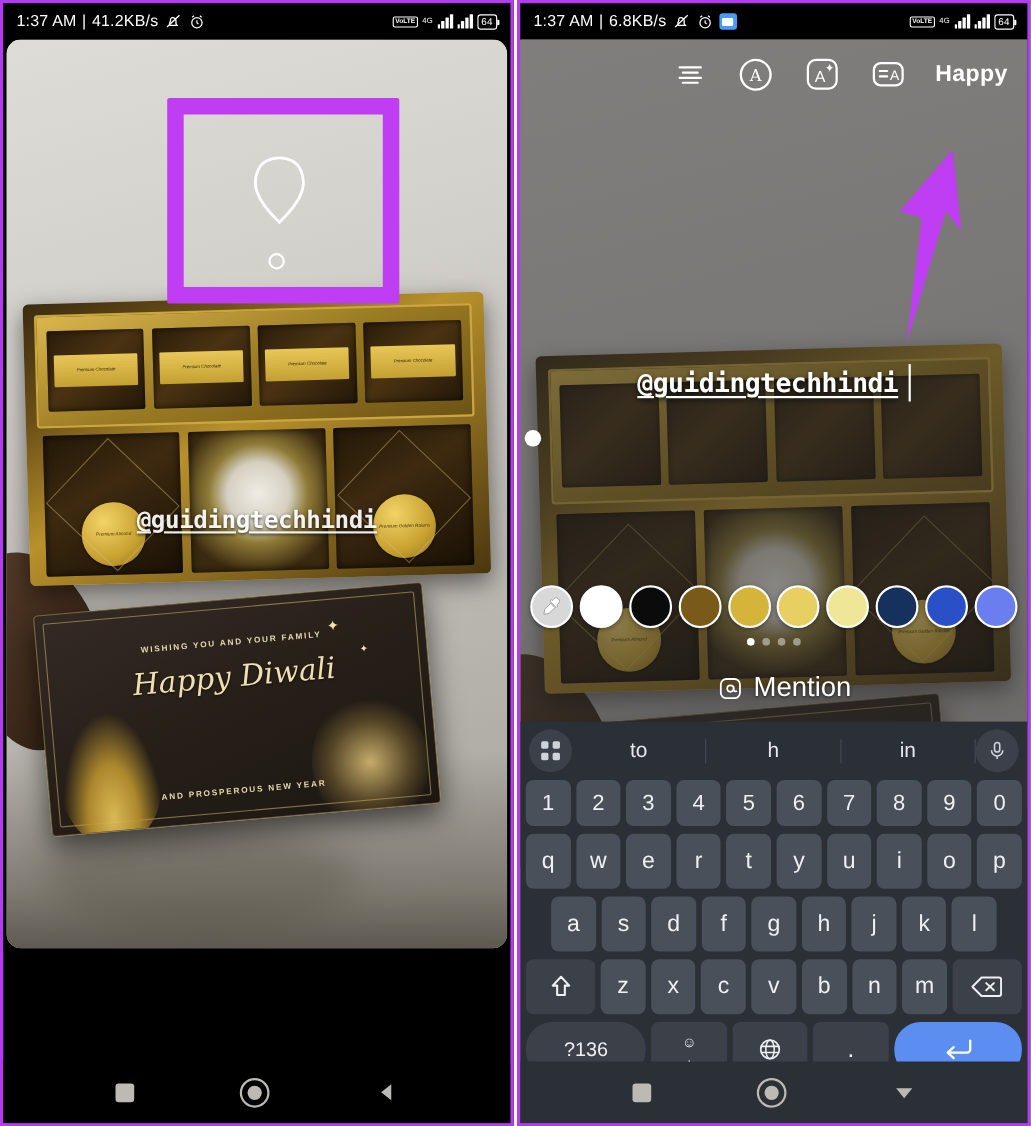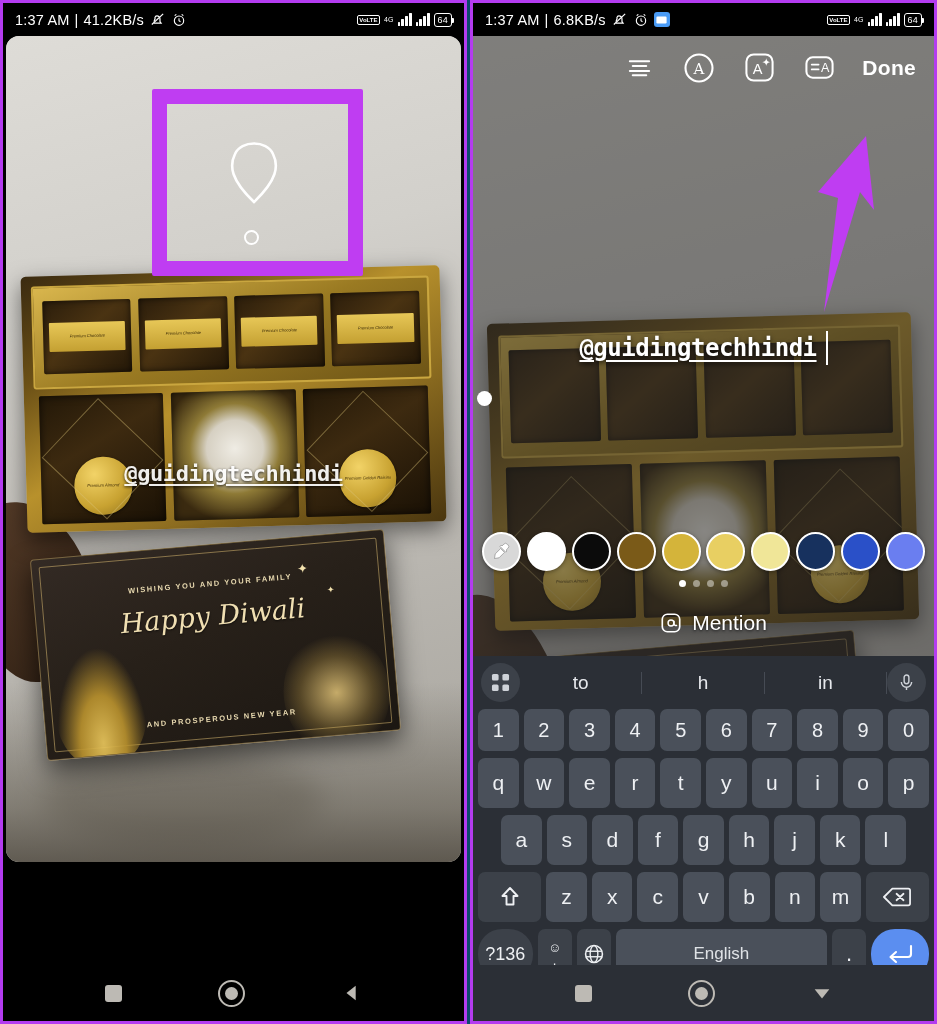--- a/index.html
+++ b/index.html
@@ -2,21 +2,21 @@
 <html><head>
 <meta charset="utf-8">
 <style>
   * { margin:0; padding:0; box-sizing:border-box; }
   html, body {
     width:937px; height:1024px;
     background:#ffffff;
     font-family:"Liberation Sans", sans-serif;
     overflow:hidden;
   }
-  .stage { position:relative; width:937px; height:1024px; display:flex; gap:3px; background:#0c4a6e;justify-content:flex-end; }
+  .stage { position:relative; width:937px; height:1024px; display:flex; gap:3px; background:#fef9c3;justify-content:flex-end; }
 
   
   .panel {
     position:relative; width:467px; height:1024px;
     border:3px solid #b43cf0; background:#000;
     overflow:hidden; flex:0 0 auto;
   }
   .panel.right { background:#2b2f36; }
 
   
@@ -193,21 +193,21 @@
   .swatch.eyedrop { background:#d8d8d8; display:flex; align-items:center; justify-content:center; }
   .dots { position:absolute; left:0; top:544px; width:100%; z-index:7;
     display:flex; align-items:center; justify-content:center; gap:7px; }
   .dots i { width:7px; height:7px; border-radius:50%; background:rgba(255,255,255,.45); display:block; }
   .dots i.on { background:#fff; }
 
   
   .ml-row { position:absolute; left:0; top:575px; width:100%; z-index:7;
     display:flex; align-items:center; }
   .ml-item { flex:1; display:flex; align-items:center; justify-content:center; gap:10px;
-    color:#fff; font-size:21px; cursor:pointer; text-shadow:0 1px 3px rgba(0,0,0,.7);margin-left:20px; }
+    color:#fff; font-size:25px; cursor:pointer; text-shadow:0 1px 3px rgba(0,0,0,.7);margin-left:20px; }
 
   
   .keyboard { position:absolute; left:0; bottom:0; width:100%; height:371px;
     background:#2b2f36; z-index:12; display:flex; flex-direction:column; }
   .sugg-row { height:53px; display:flex; align-items:center; padding:11px 8px; }
   .sugg-ico { width:39px; height:39px; border-radius:50%; background:#3c4149;
     display:flex; align-items:center; justify-content:center; flex:0 0 auto; cursor:pointer; }
   .sugg { flex:1; text-align:center; color:#e6e8ec; font-size:19px; cursor:pointer;
     border-right:1px solid #464b54; }
   .sugg:last-of-type { border-right:none; }
@@ -455,21 +455,21 @@
           </svg>
         </div>
         <div class="tool-ico">
           <svg width="31" height="31" viewBox="0 0 32 32">
             <rect x="2.5" y="5.5" width="27" height="21" rx="6.5" fill="none" stroke="#fff" stroke-width="2.1"></rect>
             <line x1="8" y1="13" x2="15" y2="13" stroke="#fff" stroke-width="1.9" stroke-linecap="round"></line>
             <line x1="8" y1="18" x2="15" y2="18" stroke="#fff" stroke-width="1.9" stroke-linecap="round"></line>
             <text x="22" y="21" font-family="Liberation Sans, sans-serif" font-size="13" fill="#fff" text-anchor="middle">A</text>
           </svg>
         </div>
-        <div class="done-btn">Done</div>
+        <div class="done-btn">Happy</div>
       </div>
 
       <svg class="arrow-annot" viewBox="0 0 120 200">
         <path d="M30 198 L66 78 L80 96 L72 22 L24 78 L44 84 Z" fill="#bf3df2"></path>
       </svg>
 
       <div class="edge-handle"></div>
 
       <div class="text-overlay">
         <span class="wm">@guidingtechhindi</span>
@@ -602,21 +602,20 @@
             <span>,</span>
           </div>
           <div class="key small">
             <svg width="22" height="22" viewBox="0 0 24 24">
               <circle cx="12" cy="12" r="9.2" fill="none" stroke="#eef0f3" stroke-width="1.7"></circle>
               <ellipse cx="12" cy="12" rx="4.2" ry="9.2" fill="none" stroke="#eef0f3" stroke-width="1.5"></ellipse>
               <line x1="3" y1="9" x2="21" y2="9" stroke="#eef0f3" stroke-width="1.5"></line>
               <line x1="3" y1="15" x2="21" y2="15" stroke="#eef0f3" stroke-width="1.5"></line>
             </svg>
           </div>
-          <div class="key space">English</div>
           <div class="key dot">.</div>
           <div class="key enter">
             <svg width="26" height="22" viewBox="0 0 26 22">
               <path d="M24 3v8a3 3 0 0 1-3 3H4" fill="none" stroke="#fff" stroke-width="2.1" stroke-linecap="round"></path>
               <path d="M9 9 3.5 14 9 19" fill="none" stroke="#fff" stroke-width="2.1" stroke-linecap="round" stroke-linejoin="round"></path>
             </svg>
           </div>
         </div>
       </div>
     </div>

